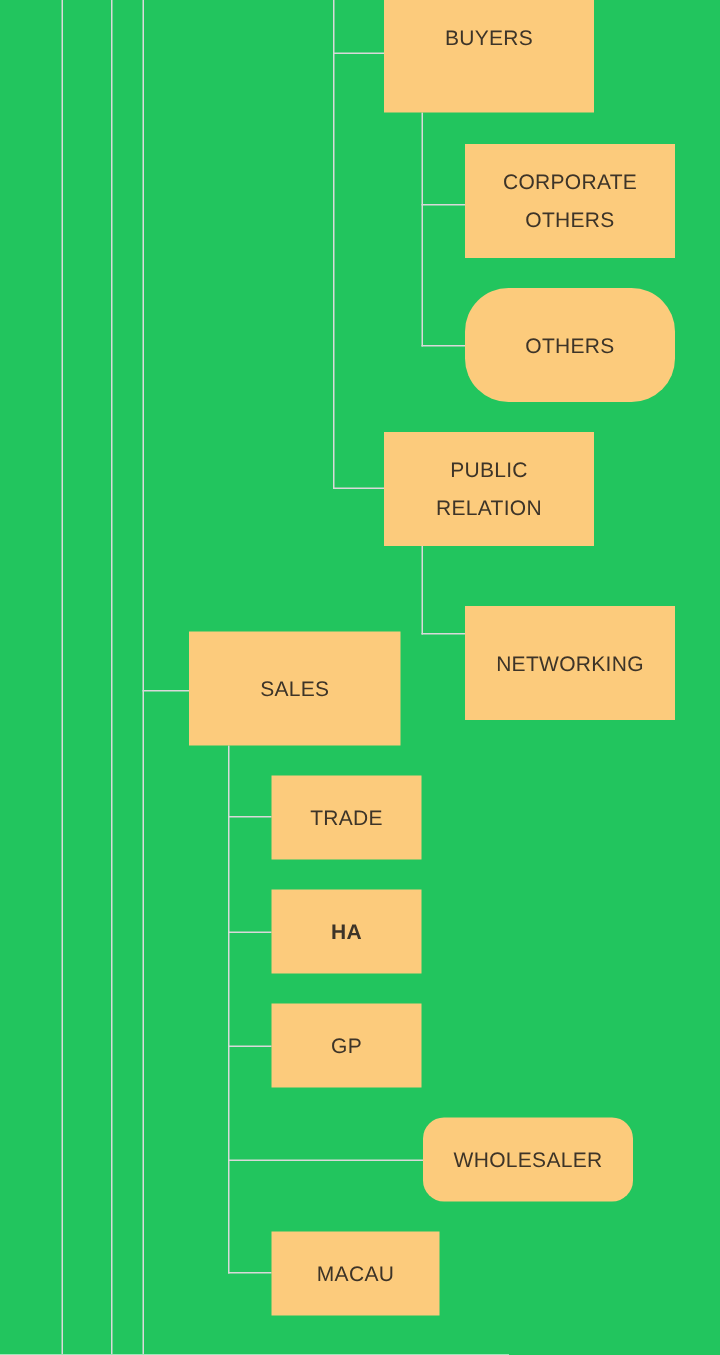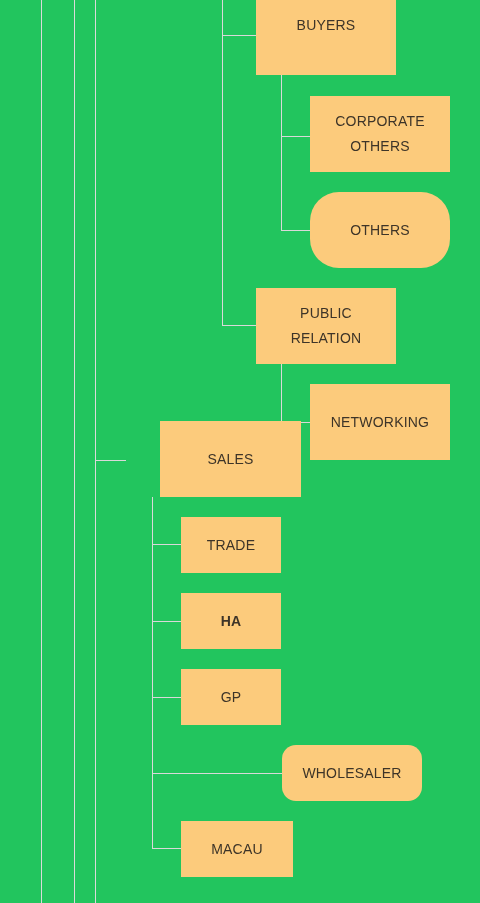--- a/index.html
+++ b/index.html
@@ -85,22 +85,22 @@
     <div class="conn-h" style="left: 152px; top: 848px; width: 29px; background: rgb(217, 217, 217);"></div>
   </div>
 
   <div>
     <div class="node" style="left: 256px; top: -24px; width: 140px; height: 99px; background: rgb(252, 203, 124); color: rgb(61, 52, 40);">BUYERS</div>
     <div class="node" style="left: 310px; top: 96px; width: 140px; height: 76px; background: rgb(252, 203, 124); color: rgb(61, 52, 40);">CORPORATE
 OTHERS</div>
     <div class="node" style="left: 310px; top: 192px; width: 140px; height: 76px; background: rgb(252, 203, 124); color: rgb(61, 52, 40); border-radius: 29px;">OTHERS</div>
     <div class="node" style="left: 256px; top: 288px; width: 140px; height: 76px; background: rgb(252, 203, 124); color: rgb(61, 52, 40);">PUBLIC
 RELATION</div>
-    <div class="node" style="left: 310px; top: 384px; width: 140px; height: 76px; background: rgb(252, 203, 124); color: rgb(61, 52, 40);">NETWORKING</div>
-    <div class="node" style="left: 126px; top: 421px; width: 141px; height: 76px; background: rgb(252, 203, 124); color: rgb(61, 52, 40); margin-left: 34px;">SALES</div>
+    <div class="node" style="left: 310px; top: 404px; width: 140px; height: 76px; background: rgb(252, 203, 124); color: rgb(61, 52, 40);">NETWORKING</div>
+    <div class="node" style="left: 126px; top: 421px; width: 141px; height: 76px; background: rgb(252, 203, 124); color: rgb(61, 52, 40);">SALES</div>
     <div class="node" style="left: 181px; top: 517px; width: 100px; height: 56px; background: rgb(252, 203, 124); color: rgb(61, 52, 40);">TRADE</div>
     <div class="node" style="left: 181px; top: 593px; width: 100px; height: 56px; background: rgb(252, 203, 124); color: rgb(61, 52, 40); font-weight: bold;">HA</div>
     <div class="node" style="left: 181px; top: 669px; width: 100px; height: 56px; background: rgb(252, 203, 124); color: rgb(61, 52, 40);">GP</div>
     <div class="node" style="left: 282px; top: 745px; width: 140px; height: 56px; background: rgb(252, 203, 124); color: rgb(61, 52, 40); border-radius: 14px;">WHOLESALER</div>
     <div class="node" style="left: 181px; top: 821px; width: 112px; height: 56px; background: rgb(252, 203, 124); color: rgb(61, 52, 40);">MACAU</div>
   </div>
 
 </div>
 
 </body></html>

